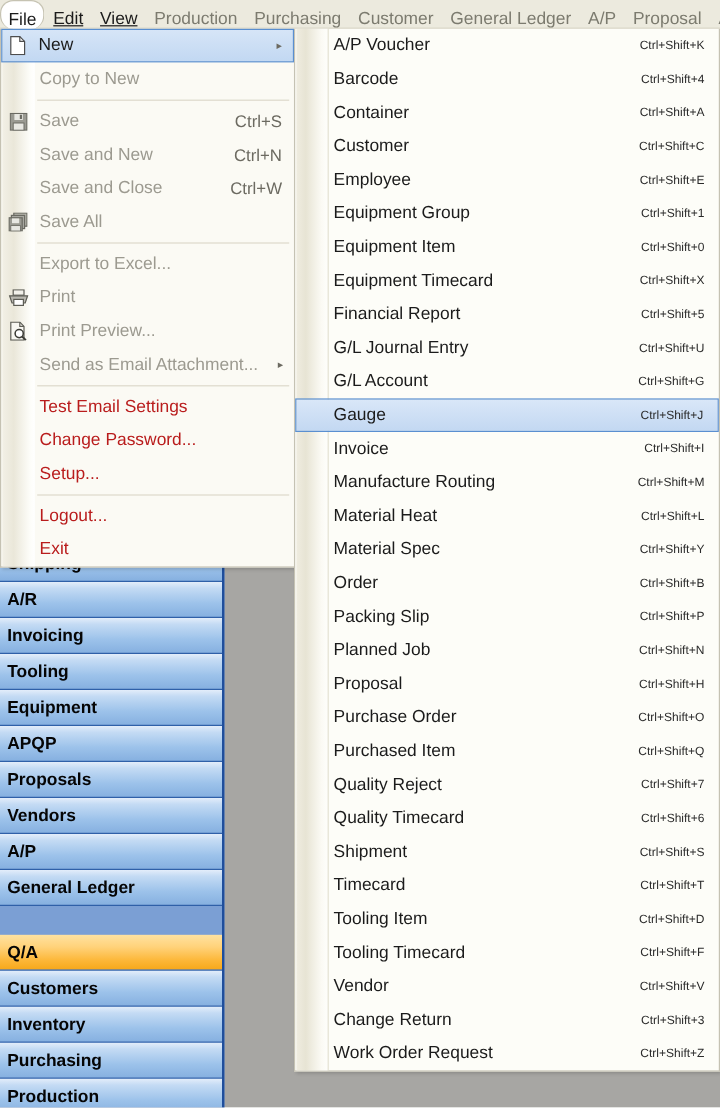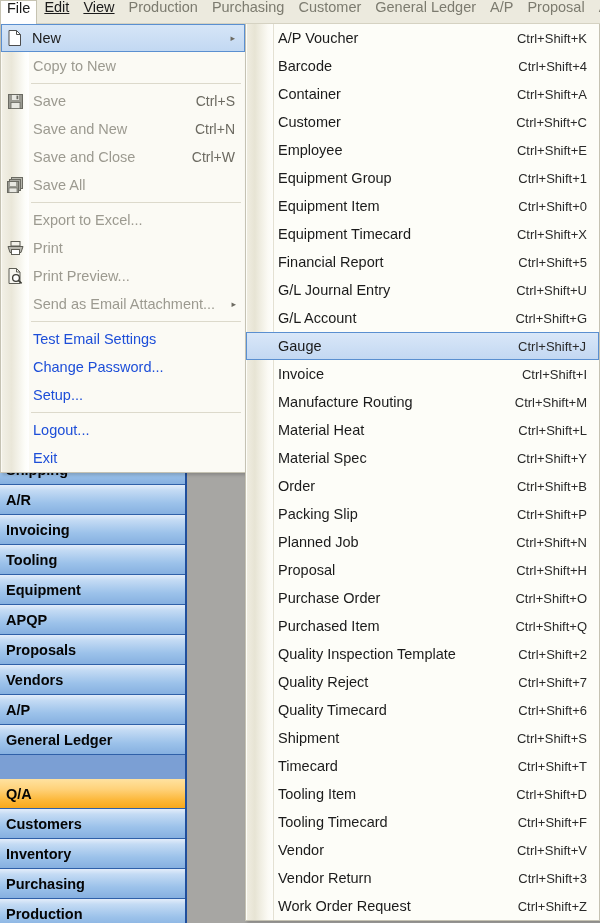--- a/index.html
+++ b/index.html
@@ -25,26 +25,27 @@
     left: 0; top: 0;
     width: 600px; height: 24px;
     background: #eceade;
     border-bottom: 1px solid #d7d4c4;
     display: flex;
     align-items: stretch;
     box-sizing: border-box;
   }
   .menubar-item {
     display: flex;
-    align-items: flex-start;
+    align-items: flex-end;
     padding: 0 7px;
     font-size: 14.5px;
     color: #7c7b6f;
     white-space: nowrap;
     line-height: 1;
+    border-radius: 11px;
   }
   .menubar-item.enabled { color: #1b1b1b; text-decoration: underline; }
   .menubar-item.active {
     background: #ffffff;
     border-left: 1px solid #c6c3b2;
     border-right: 1px solid #c6c3b2;
     border-top: 1px solid #c6c3b2;
     color: #1b1b1b;
     margin-bottom: -1px;
     padding: 0 6px;
@@ -131,21 +132,21 @@
   }
   .menu-row {
     position: relative;
     height: 28px;
     display: flex;
     align-items: center;
     font-size: 14.5px;
     color: #9c9a90;
     z-index: 2;
   }
-  .menu-row.enabled { color: #1d4ed8; }
+  .menu-row.enabled { color: #b91c1c; }
   .menu-row .mi-icon {
     width: 28px;
     min-width: 28px;
     display: flex;
     align-items: center;
     justify-content: center;
   }
   .menu-row .mi-label {
     flex: 1;
     padding-left: 4px;
@@ -212,21 +213,21 @@
     color: #1b1b1b;
     z-index: 2;
   }
   .sub-row .si-label {
     padding-left: 32px;
     flex: 1;
     white-space: nowrap;
   }
   .sub-row .si-accel {
     padding-right: 12px;
-    font-size: 13px;
+    font-size: 10px;
     color: #2a2a2a;
     white-space: nowrap;
   }
   .sub-row.highlight {
     background: linear-gradient(to bottom, #d9e7f8 0%, #c3d8f2 100%);
     border: 1px solid #5a8fd0;
     box-sizing: border-box;
   }
   .sub-row.highlight .si-label { padding-left: 31px; }
 
@@ -532,24 +533,20 @@
         </div>
         <div class="sub-row">
           <span class="si-label">Purchase Order</span>
           <span class="si-accel">Ctrl+Shift+O</span>
         </div>
         <div class="sub-row">
           <span class="si-label">Purchased Item</span>
           <span class="si-accel">Ctrl+Shift+Q</span>
         </div>
         <div class="sub-row">
-          <span class="si-label">Quality Inspection Template</span>
-          <span class="si-accel">Ctrl+Shift+2</span>
-        </div>
-        <div class="sub-row">
           <span class="si-label">Quality Reject</span>
           <span class="si-accel">Ctrl+Shift+7</span>
         </div>
         <div class="sub-row">
           <span class="si-label">Quality Timecard</span>
           <span class="si-accel">Ctrl+Shift+6</span>
         </div>
         <div class="sub-row">
           <span class="si-label">Shipment</span>
           <span class="si-accel">Ctrl+Shift+S</span>
@@ -564,21 +561,21 @@
         </div>
         <div class="sub-row">
           <span class="si-label">Tooling Timecard</span>
           <span class="si-accel">Ctrl+Shift+F</span>
         </div>
         <div class="sub-row">
           <span class="si-label">Vendor</span>
           <span class="si-accel">Ctrl+Shift+V</span>
         </div>
         <div class="sub-row">
-          <span class="si-label">Vendor Return</span>
+          <span class="si-label">Change Return</span>
           <span class="si-accel">Ctrl+Shift+3</span>
         </div>
         <div class="sub-row">
           <span class="si-label">Work Order Request</span>
           <span class="si-accel">Ctrl+Shift+Z</span>
         </div>
       </div>
   </div>
 
 </div>

